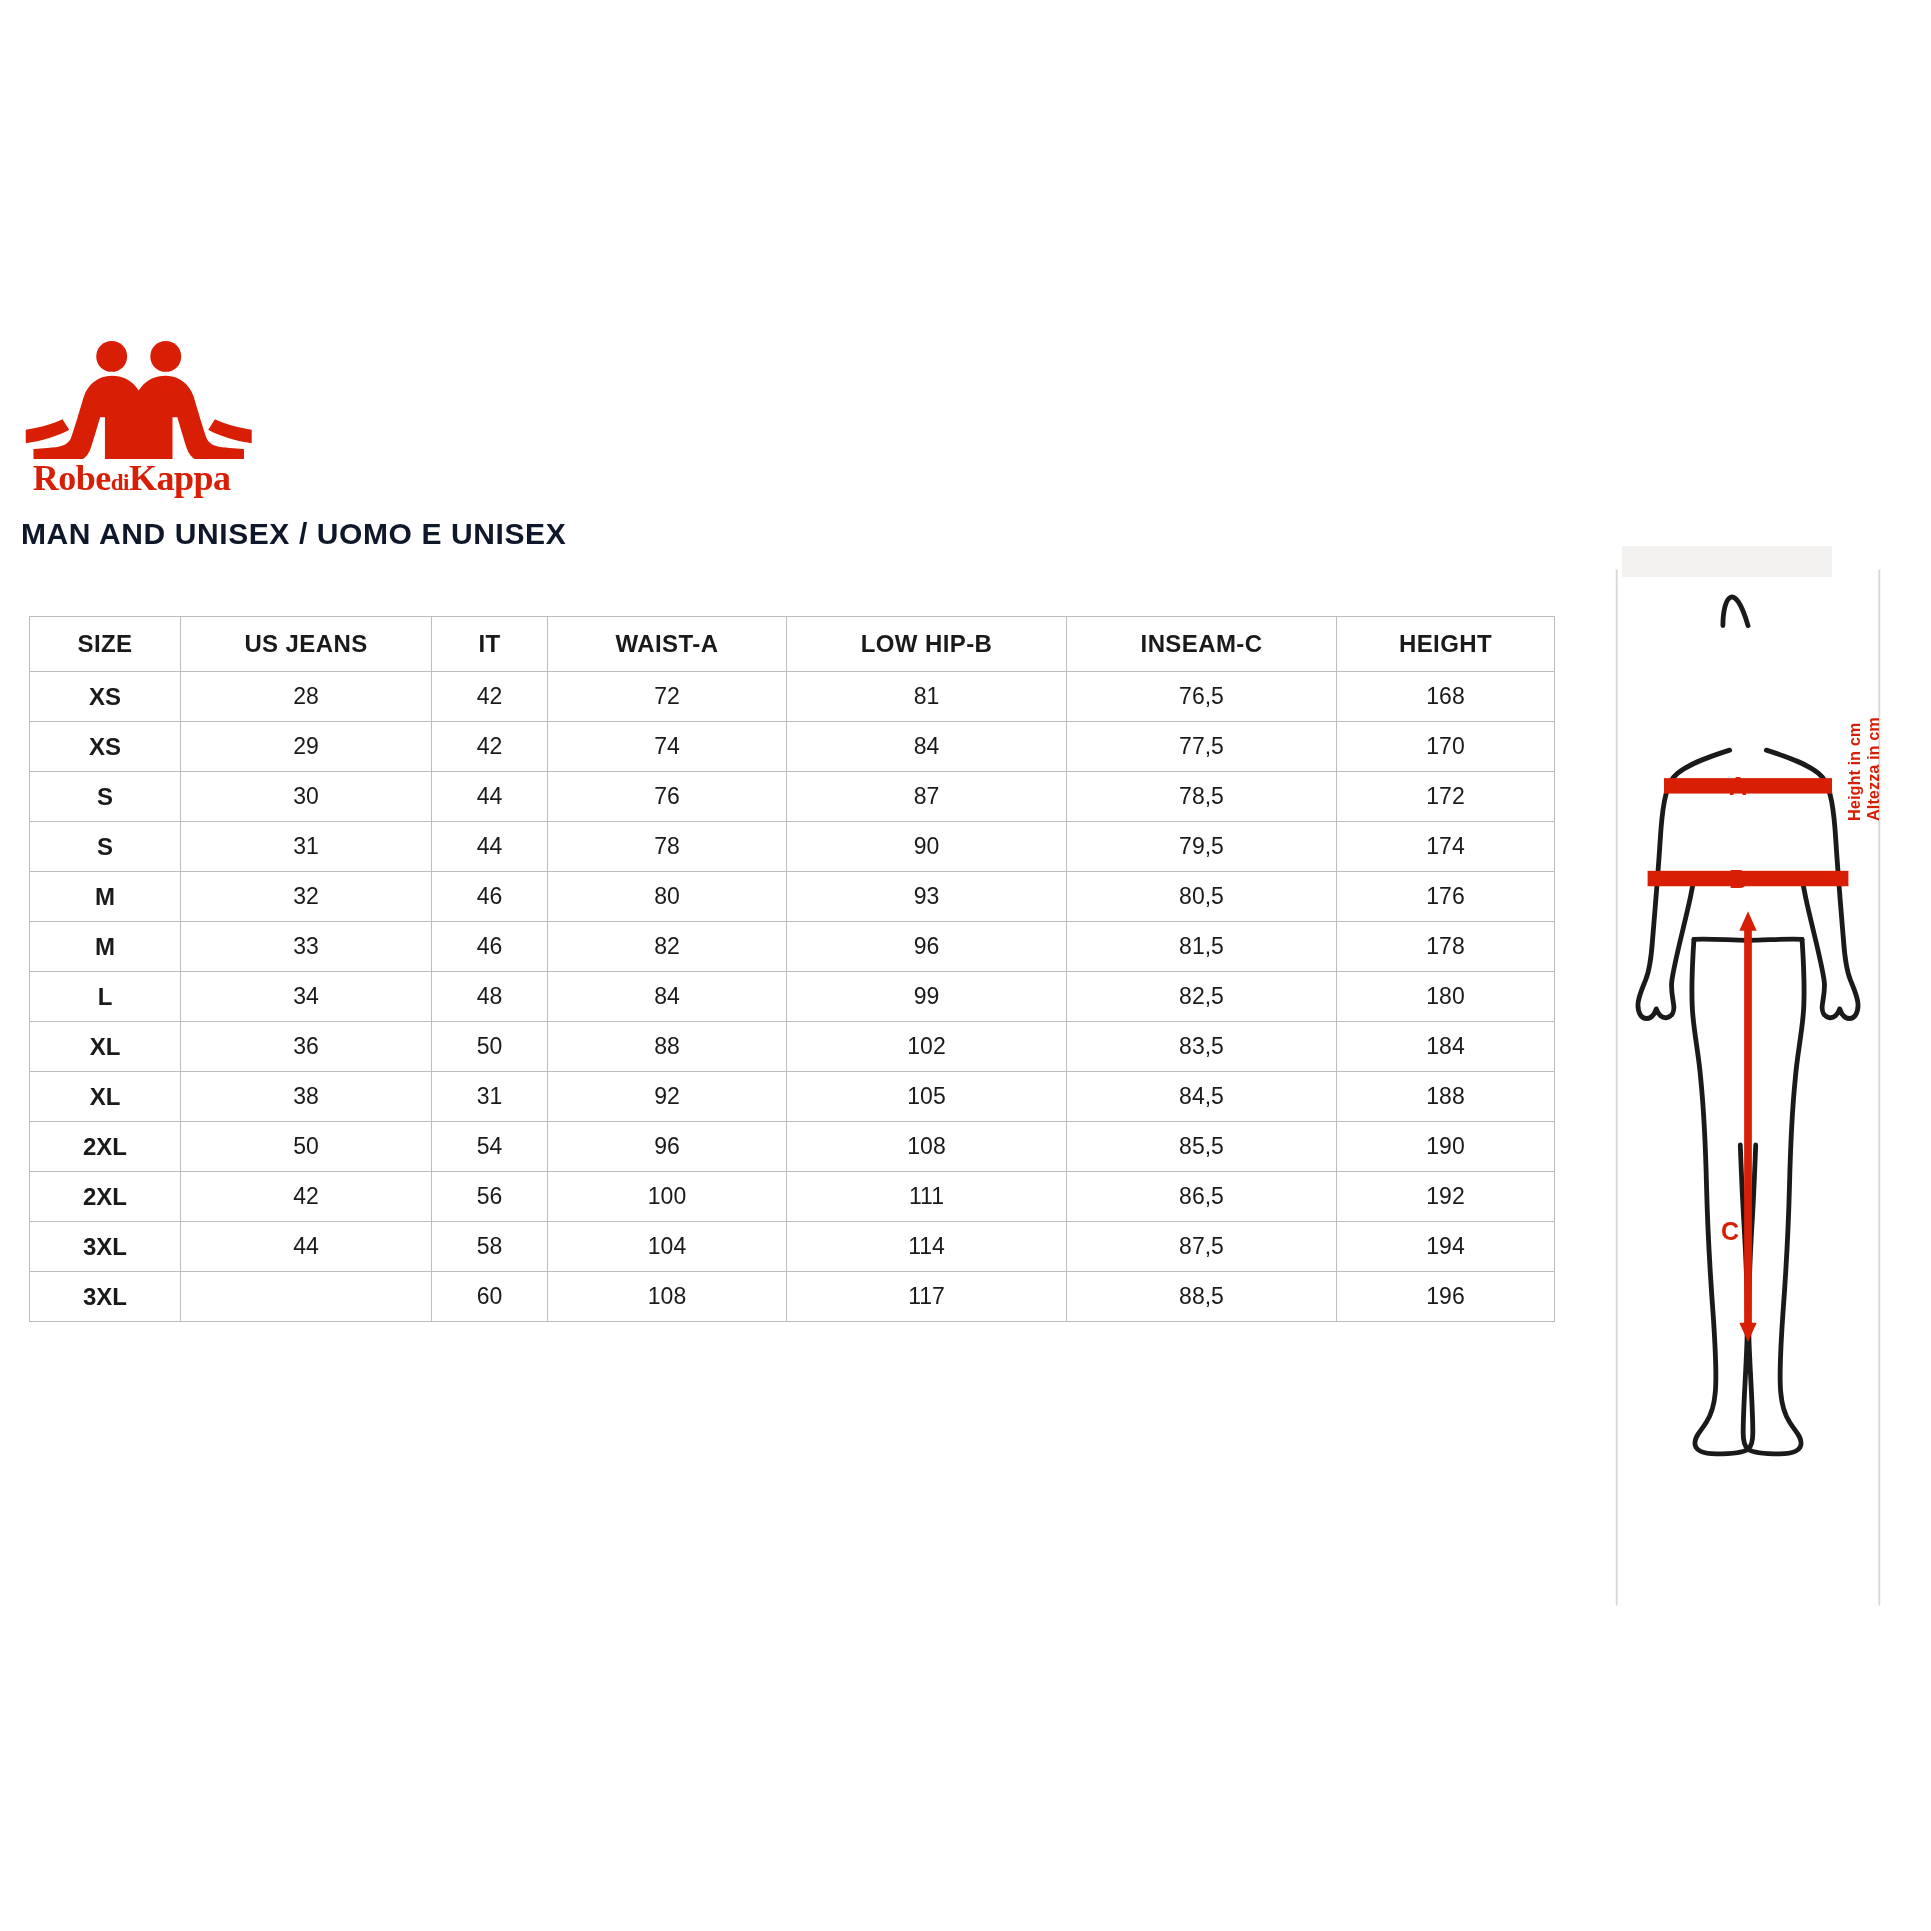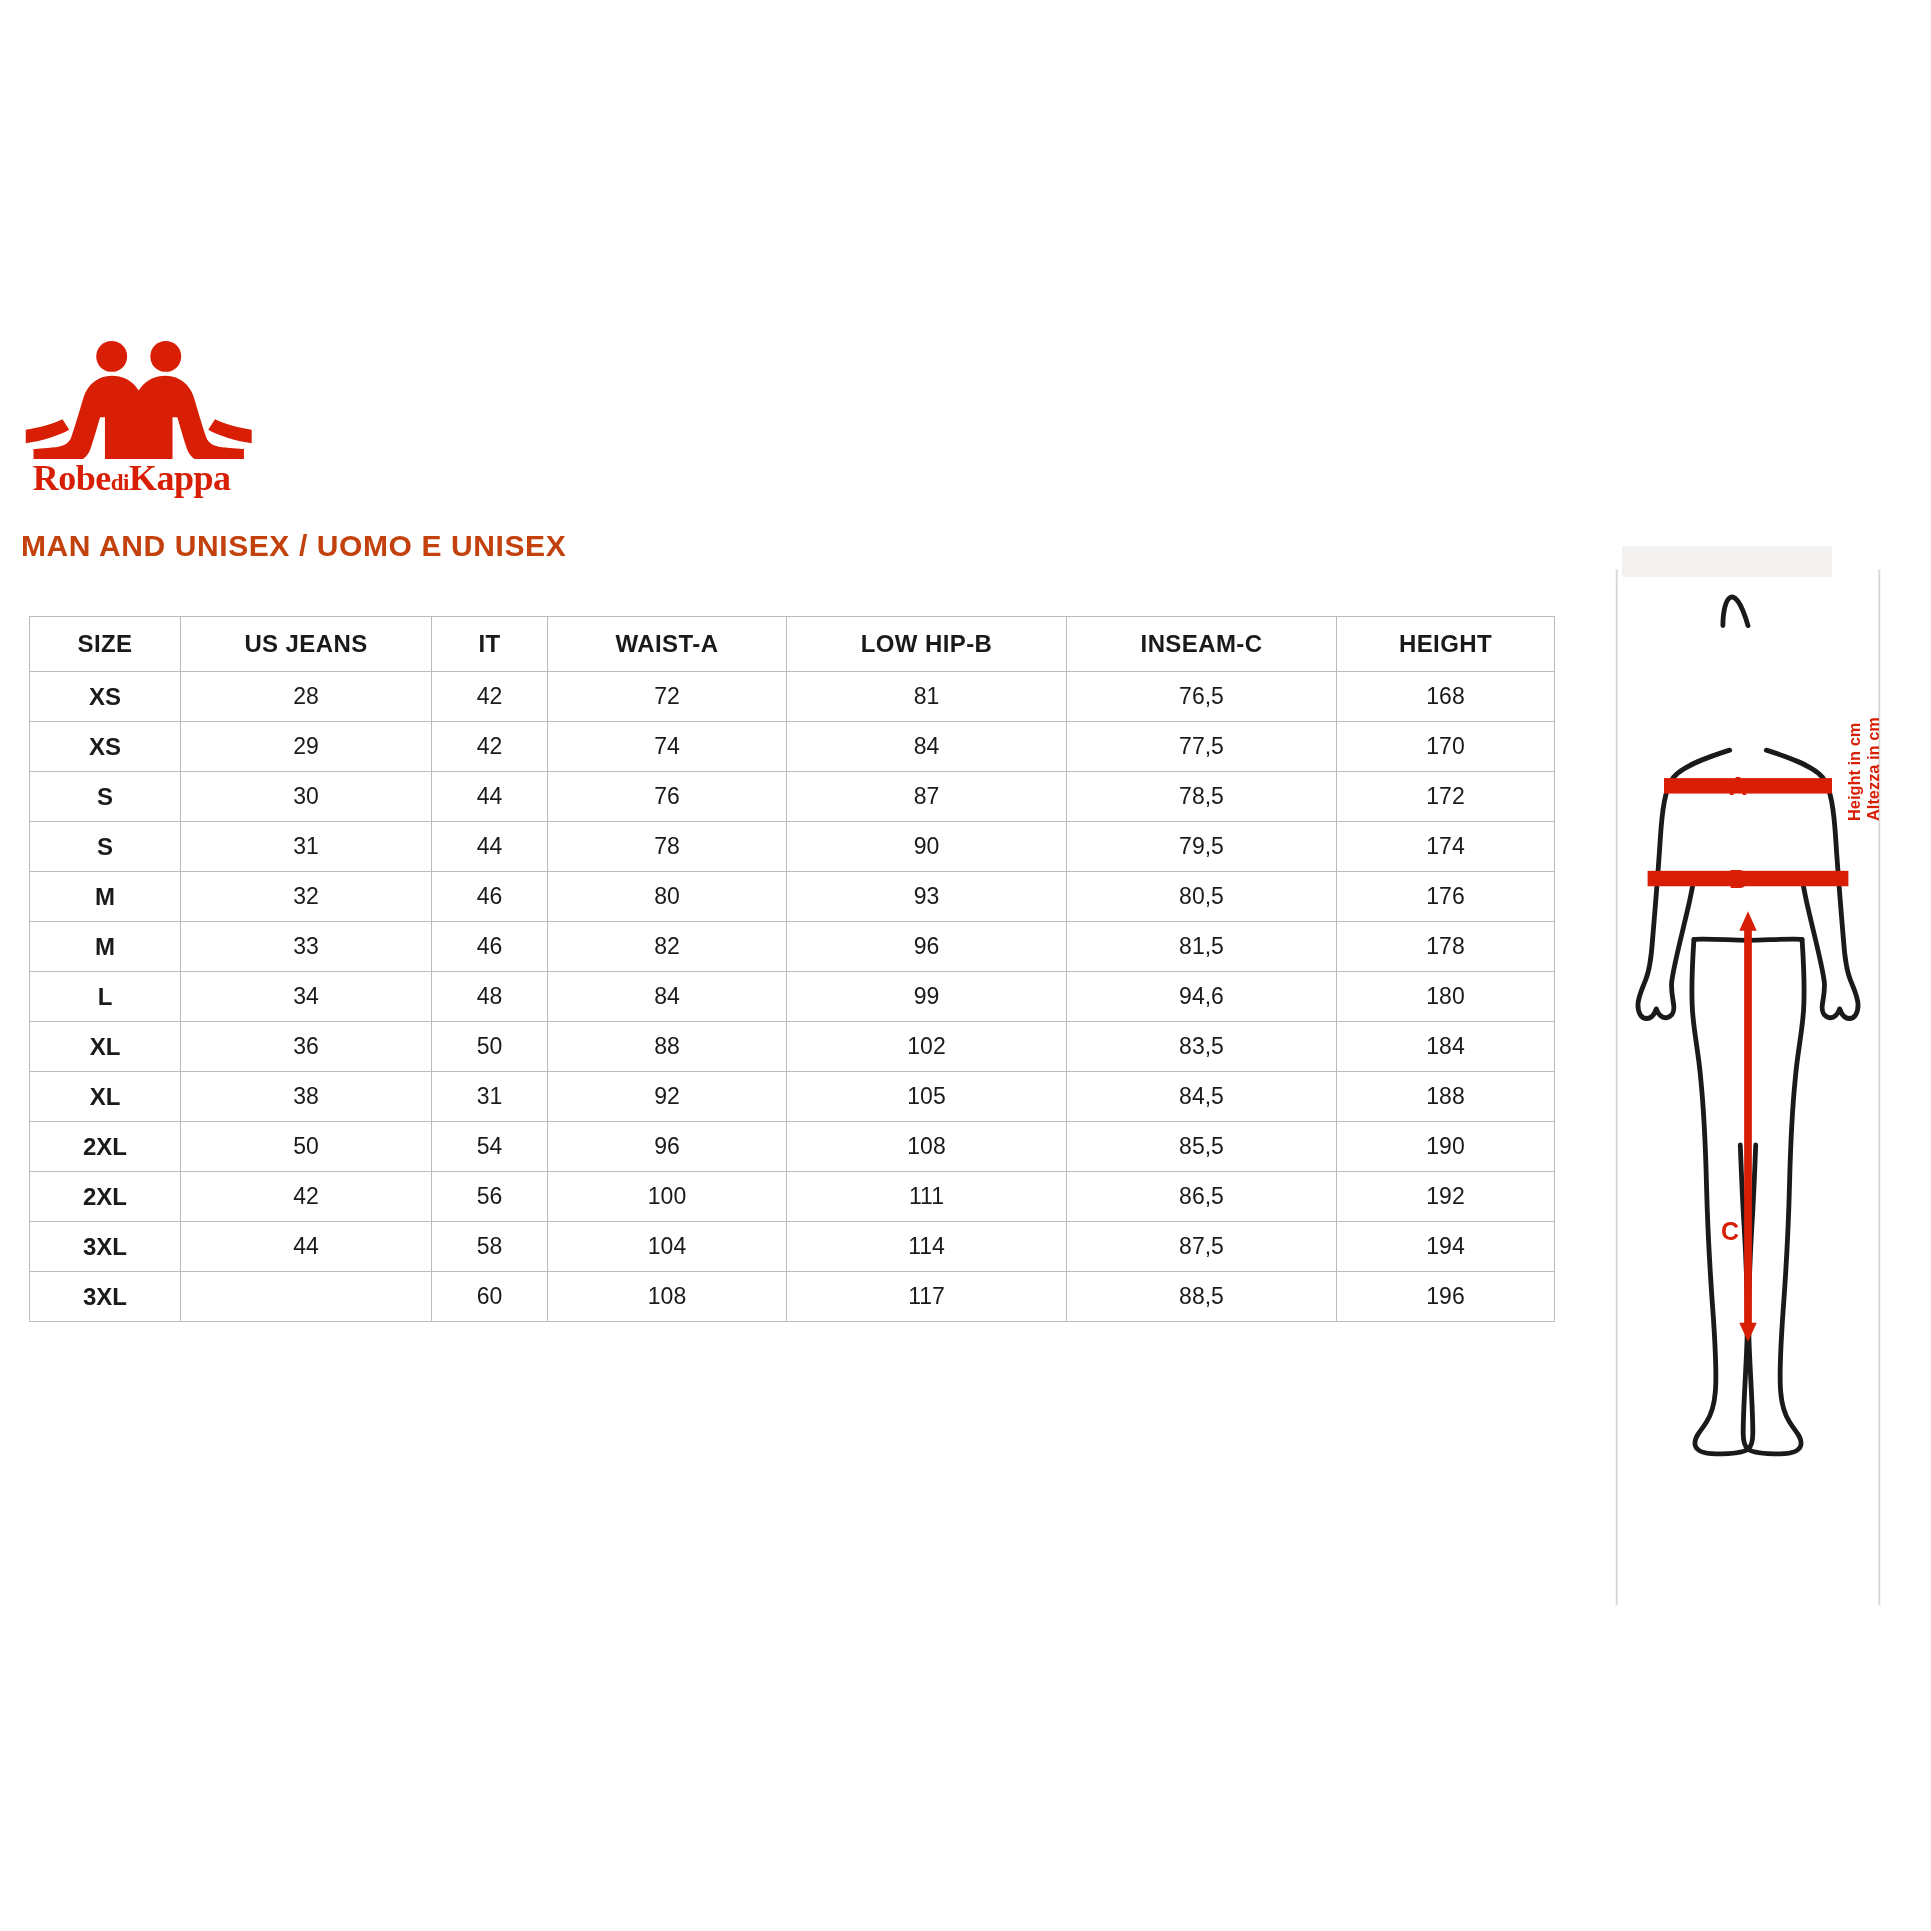--- a/index.html
+++ b/index.html
@@ -44,25 +44,25 @@
   }
   .logo-word .di {
     font-size: 23px;
     vertical-align: baseline;
   }
 
   
   .doc-title {
     position: absolute;
     left: 21px;
-    top: 529px;
+    top: 517px;
     font-size: 30px;
     font-weight: bold;
     letter-spacing: 0.6px;
-    color: #c2410c;
+    color: #0f172a;
     white-space: nowrap;
   }
 
   
   .table-wrap {
     position: absolute;
     left: 29px;
     top: 616px;
     width: 1526px;
   }
@@ -245,21 +245,21 @@
           <td>96</td>
           <td>81,5</td>
           <td>178</td>
         </tr>
         <tr>
           <td class="size-cell">L</td>
           <td>34</td>
           <td>48</td>
           <td>84</td>
           <td>99</td>
-          <td>94,6</td>
+          <td>82,5</td>
           <td>180</td>
         </tr>
         <tr>
           <td class="size-cell">XL</td>
           <td>36</td>
           <td>50</td>
           <td>88</td>
           <td>102</td>
           <td>83,5</td>
           <td>184</td>

